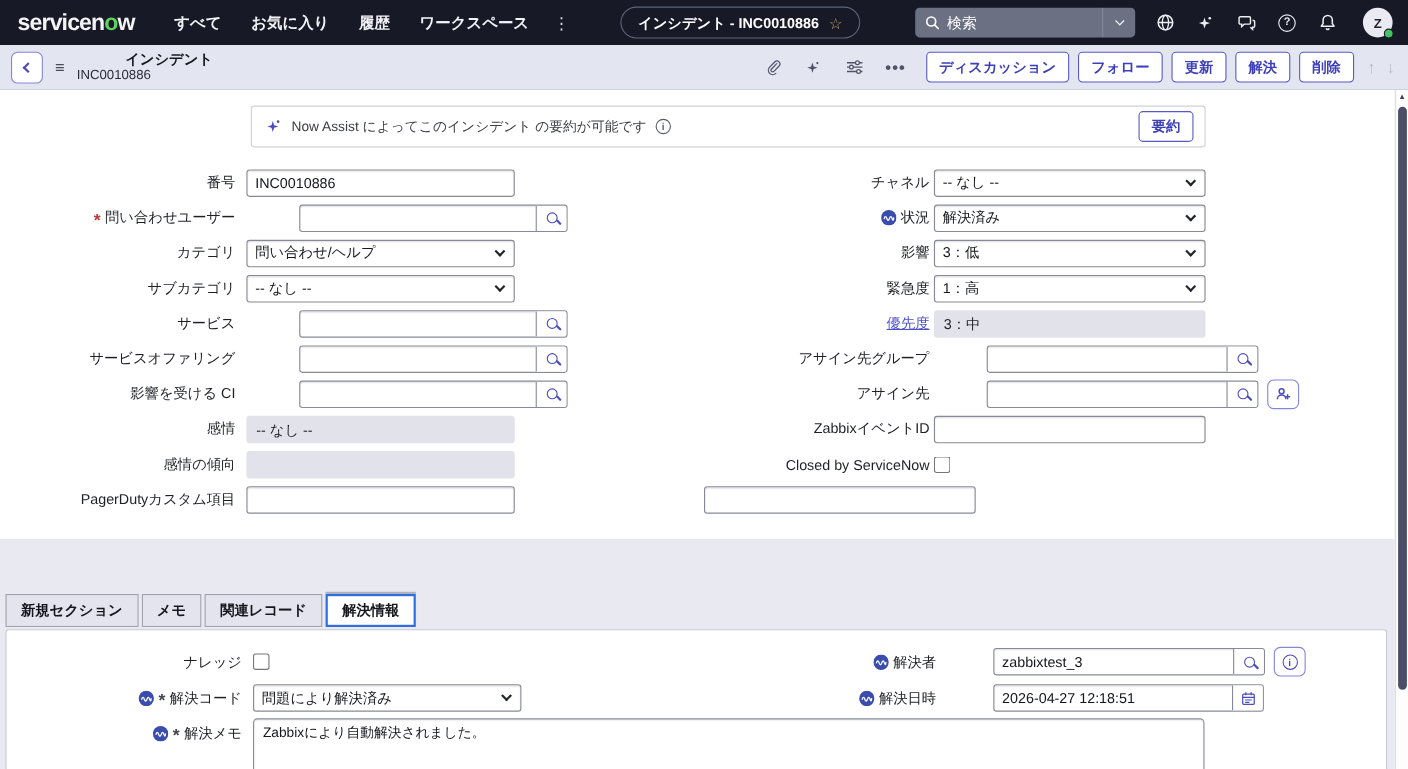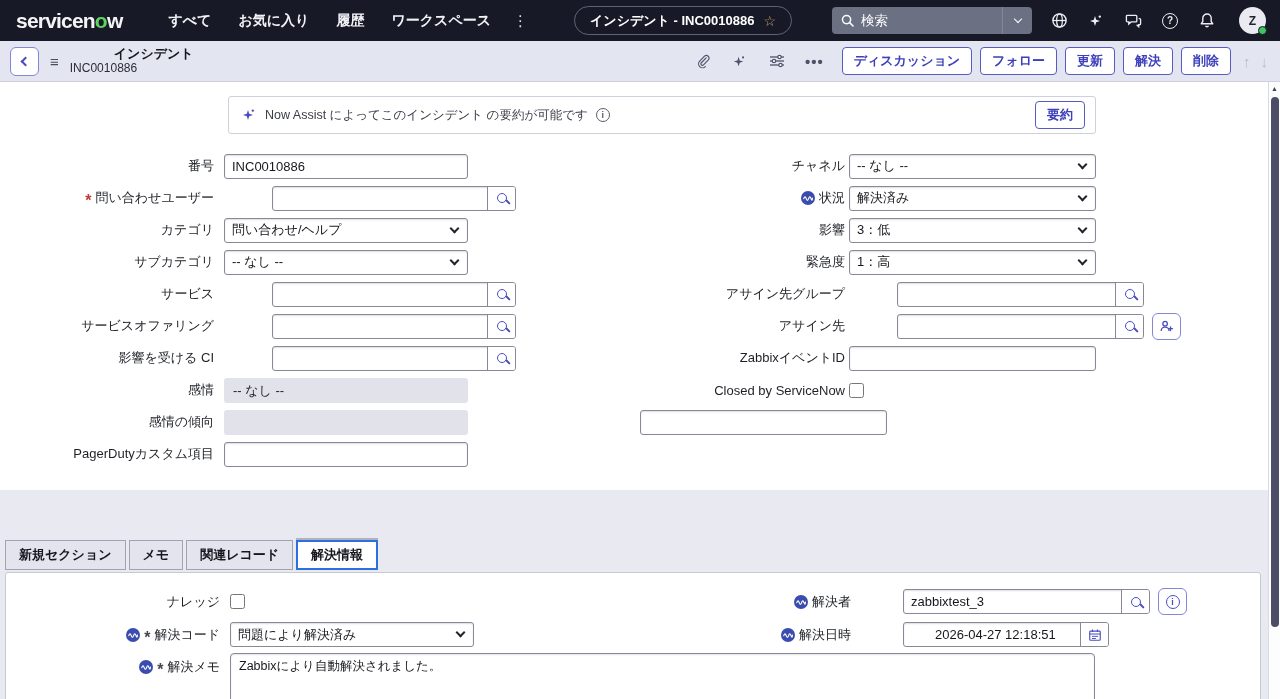--- a/index.html
+++ b/index.html
@@ -1,21 +1,21 @@
 <!DOCTYPE html>
 <html><head>
 <meta charset="utf-8">
 <style>
   * { margin:0; padding:0; box-sizing:border-box; }
   html,body { width:1280px; height:699px; overflow:hidden; }
   body { font-family:"Liberation Sans","DejaVu Sans",sans-serif; background:#fff; position:relative; }
 
   
   .topnav { height:41px; background:#171a26; display:flex; align-items:center; padding:0 14px 0 16px; color:#f4f4f6; }
-  .logo { font-size:21px; font-weight:700; letter-spacing:-0.8px; margin-right:46px; white-space:nowrap; }
+  .logo { font-size:21px; font-weight:700; letter-spacing:-0.8px; margin-right:36px; white-space:nowrap; }
   .logo .logo-o { color:#5fd35f; }
   .nav-menu { display:flex; align-items:center; gap:27px; }
   .nav-item { font-size:14px; font-weight:600; color:#f2f3f7; cursor:pointer; white-space:nowrap; }
   .kebab { margin:0 22px; font-size:15px; color:#d8d9e0; cursor:pointer; }
   .pill { display:flex; align-items:center; gap:9px; border:1px solid #5f637a; border-radius:15px; height:29px; padding:0 15px; margin-left:24px; cursor:pointer; }
   .pill-text { font-size:13px; font-weight:700; color:#fff; white-space:nowrap; }
   .pill-star { color:#c9a266; font-size:14px; line-height:1; }
   .nav-spacer { flex:1; }
   .searchbox { display:flex; align-items:center; background:#6c7083; border-radius:4px; height:27px; width:200px; margin-right:18px; overflow:hidden; }
   .search-main { flex:1; display:flex; align-items:center; gap:7px; padding:0 9px; }
@@ -359,20 +359,26 @@
         <div class="flabel lblR">
             <span>緊急度</span>
           </div>
         <div class="selwrap wR">
             <span class="selval">1：高</span>
             <span class="chev-dn"></span>
           </div>
       </div>
       <div class="frow">
         <div class="flabel lblR">
+            <a class="flink">優先度</a>
+          </div>
+        <div class="ro wR">3：中</div>
+      </div>
+      <div class="frow">
+        <div class="flabel lblR">
             <span>アサイン先グループ</span>
           </div>
         <div class="refwrap wR">
           <input class="refinp" value="" style="">
           <button class="refbtn">
               <span class="mag"></span>
             </button>
         </div>
       </div>
       <div class="frow">
@@ -463,21 +469,21 @@
             </div>
         </div>
         <div class="phalf-r">
           <div class="flabel lblR">
             <svg class="lind" viewBox="0 0 14 14">
                 <circle cx="7" cy="7" r="7" fill="#3a4cae"></circle>
                 <path d="M2.8 7.6 Q4 4.2 5.2 7.6 T7.6 7.6 T10 7.6 T11.4 7.2" fill="none" stroke="#fff" stroke-width="1.2" stroke-linecap="round"></path>
               </svg>
             <span>解決日時</span>
           </div>
-          <div class="refwrap" style="width:206px;padding-left:24px;">
+          <div class="refwrap" style="width:246px;">
             <input class="refinp" value="2026-04-27 12:18:51" style="">
             <button class="refbtn">
               <svg width="14" height="14" viewBox="0 0 16 16">
                   <rect x="2" y="3.5" width="12" height="10.5" rx="1" fill="none" stroke="#4b4dbe" stroke-width="1.3"></rect>
                   <line x1="2" y1="6.8" x2="14" y2="6.8" stroke="#4b4dbe" stroke-width="1.3"></line>
                   <line x1="5.2" y1="1.6" x2="5.2" y2="4.6" stroke="#4b4dbe" stroke-width="1.3"></line>
                   <line x1="10.8" y1="1.6" x2="10.8" y2="4.6" stroke="#4b4dbe" stroke-width="1.3"></line>
                   <line x1="4.5" y1="9.5" x2="11.5" y2="9.5" stroke="#4b4dbe" stroke-width="1.1"></line>
                   <line x1="4.5" y1="12" x2="9" y2="12" stroke="#4b4dbe" stroke-width="1.1"></line>
                 </svg>

